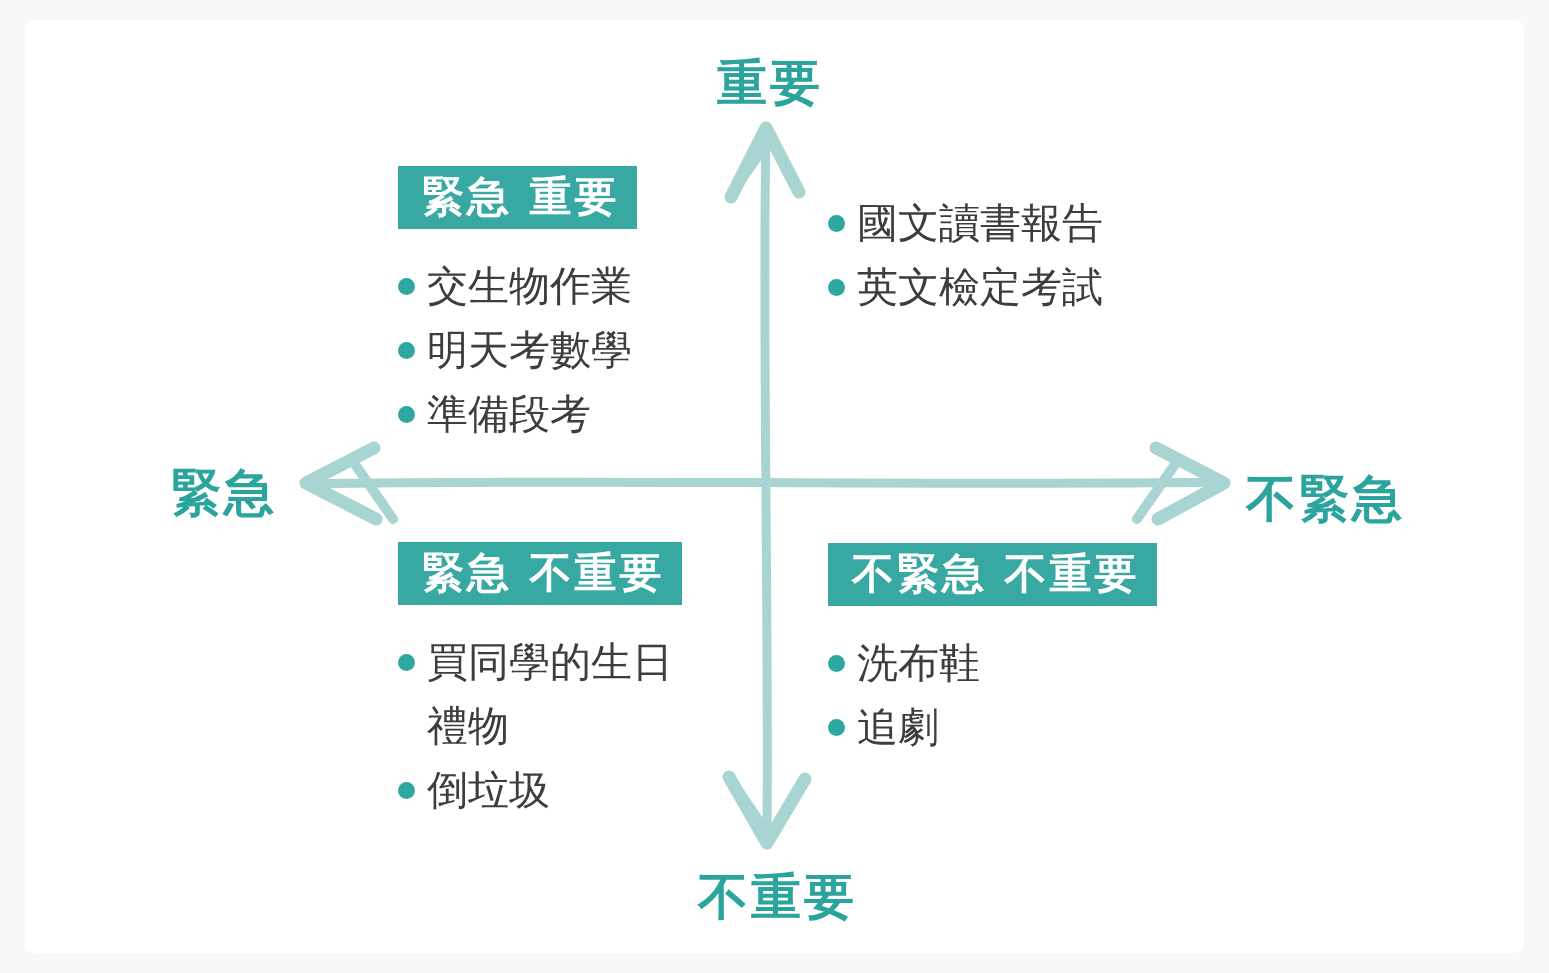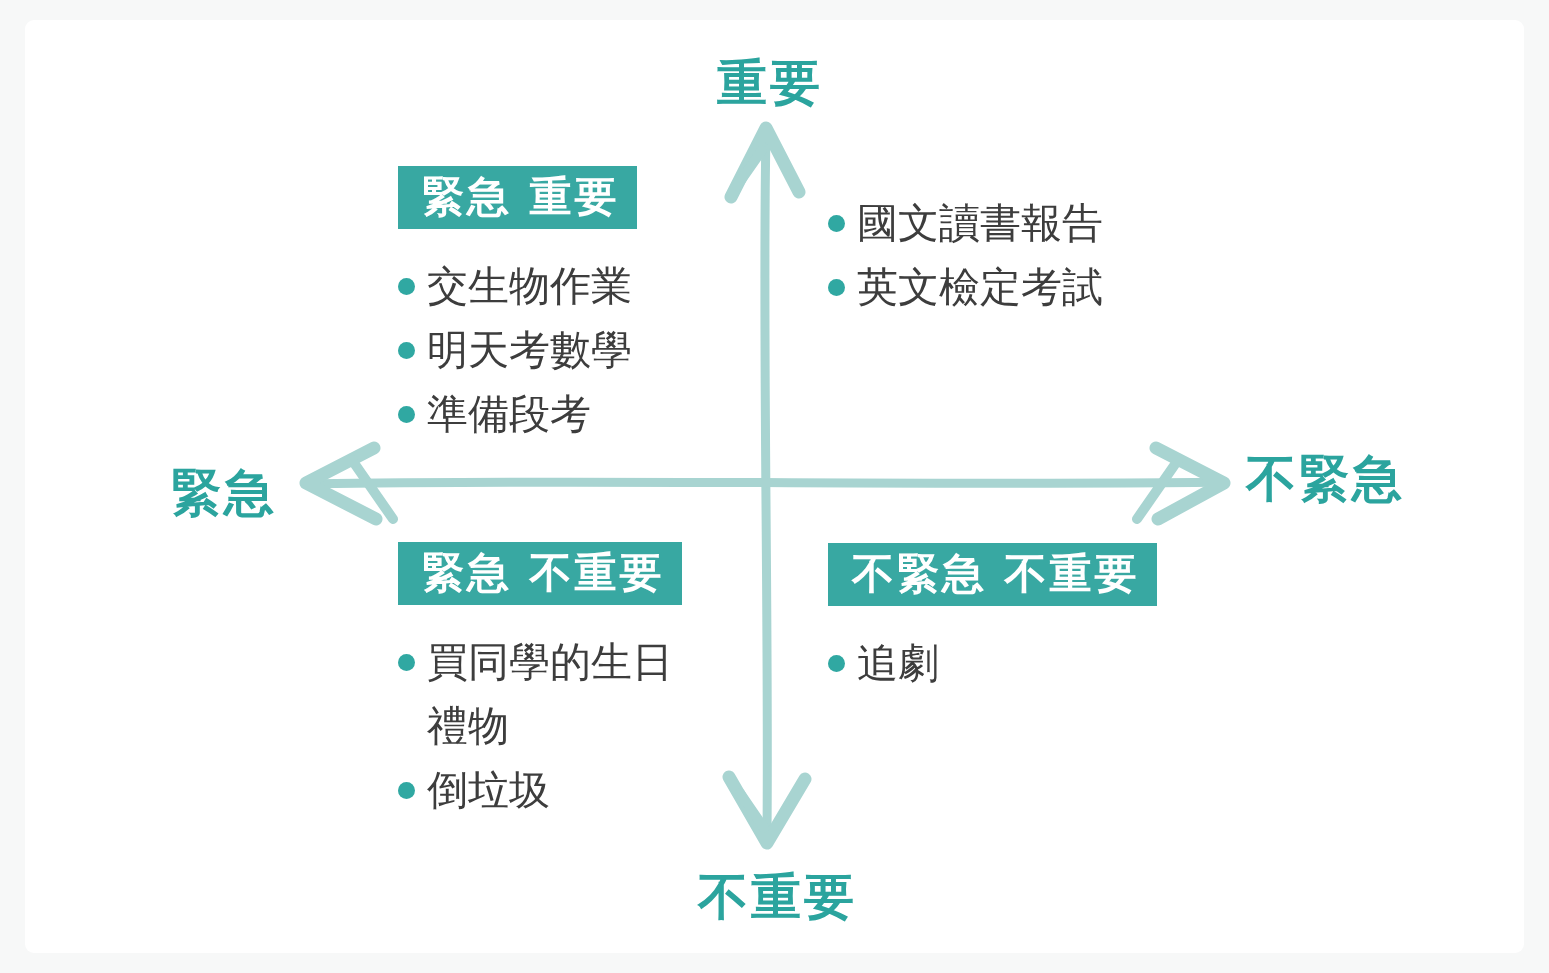--- a/index.html
+++ b/index.html
@@ -33,21 +33,21 @@
     position: absolute;
     font-size: 50px;
     font-weight: bold;
     color: #2ba49e;
     letter-spacing: 3px;
     white-space: nowrap;
     line-height: 1;
   }
   .axis-label.top    { left: 717px; top: 58px; }
   .axis-label.left   { left: 171px; top: 468px; }
-  .axis-label.right  { left: 1246px; top: 454px; text-align: right; }
+  .axis-label.right  { left: 1246px; top: 474px; text-align: right; }
   .axis-label.bottom { left: 698px; top: 872px; text-align: center; }
 
   .quadrant { position: absolute; }
   .quadrant.q-tl { left: 398px; top: 166px; width: 310px; }
   .quadrant.q-tr { left: 828px; top: 166px; width: 345px; }
   .quadrant.q-bl { left: 398px; top: 542px; width: 300px; }
   .quadrant.q-br { left: 828px; top: 543px; width: 360px; }
 
   .badge {
     display: inline-block;
@@ -154,16 +154,20 @@
       <span class="task-text">倒垃圾</span>
     </li>
   </ul>
 </div>
 
 <div class="quadrant q-br">
   <div class="badge">不緊急 不重要</div>
   <ul class="task-list">
     <li>
       <span class="bullet"></span>
+      <span class="task-text">洗布鞋</span>
+    </li>
+    <li>
+      <span class="bullet"></span>
       <span class="task-text">追劇</span>
     </li>
   </ul>
 </div>
 
 </body></html>

